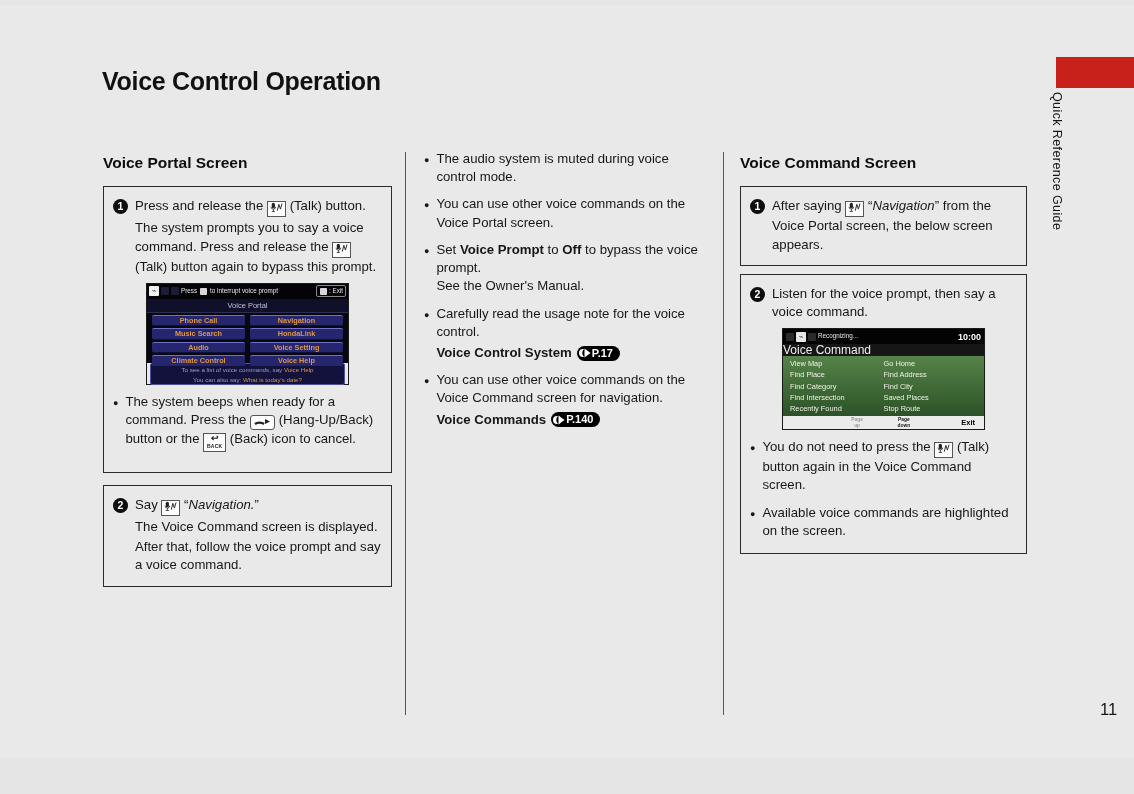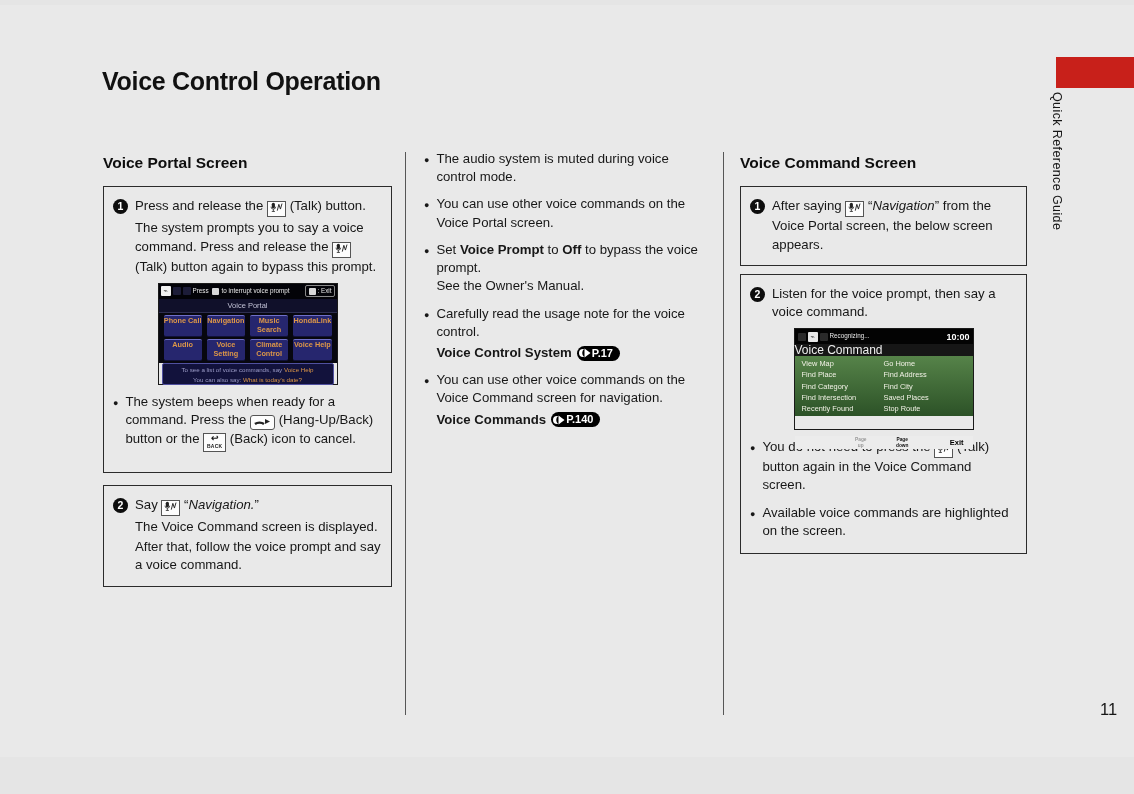--- a/index.html
+++ b/index.html
@@ -43,42 +43,42 @@
   .tk{display:inline-block;width:17px;height:14px;border:1px solid #555;background:#fdfdfd;
       vertical-align:-3px;text-align:center;line-height:10px;}
   .hangup{display:inline-block;width:23px;height:13px;border:1px solid #555;border-radius:3px;background:#fdfdfd;
       vertical-align:-2px;text-align:center;line-height:11px;}
   .backico{display:inline-block;width:21px;height:17px;border:1px solid #555;background:#fdfdfd;
       vertical-align:-5px;text-align:center;}
   .backico .arr{font-size:9px;font-weight:bold;line-height:9px;display:block;}
   .backico .lbl{font-size:5px;font-weight:bold;line-height:6px;display:block;letter-spacing:0.2px;}
 
   
-  .shot{width:178px;height:100px;margin:8px auto 9px auto;position:relative;box-shadow:0 0 0 1px #1a1a1a;}
+  .shot{width:201px;height:100px;margin:8px auto 9px auto;position:relative;box-shadow:0 0 0 1px #1a1a1a;}
   .p-top{height:15px;background:#030308;display:flex;align-items:center;gap:2px;padding:0 2px;color:#e8e8e8;font-size:6.3px;}
   .p-top .wbox{width:10px;height:10px;background:#f0f0f0;border-radius:1px;color:#111;font-size:7px;line-height:10px;text-align:center;}
   .p-top .fbox{width:8px;height:8px;background:#1c1c38;border-radius:1px;}
   .p-top .tinybox{display:inline-block;width:7px;height:7px;background:#d8d8d8;border-radius:1px;vertical-align:-1px;margin:0 1px;}
   .p-top .exit-chip{margin-left:auto;border:1px solid #888;border-radius:2px;padding:0 2px;height:10px;display:flex;align-items:center;gap:1px;}
   .p-title{height:13px;background:#10102a;border-bottom:1px solid #2e2e50;color:#c0c0d4;font-size:7.5px;text-align:center;line-height:13px;}
-  .p-grid{height:50px;background:#07070f;display:grid;grid-template-columns:1fr 1fr 1fr 1fr;grid-auto-rows:1fr;gap:2px 5px;padding:2px 5px;box-sizing:border-box;}
+  .p-grid{height:50px;background:#07070f;display:grid;grid-template-columns:1fr 1fr;grid-auto-rows:1fr;gap:2px 5px;padding:2px 5px;box-sizing:border-box;}
   .p-btn{background:#26266e;border-top:1px solid #7070c8;border-bottom:1px solid #101038;border-radius:2px;
          color:#dc9648;font-size:7.3px;font-weight:bold;text-align:center;line-height:9.5px;}
   .p-hint{height:22px;background:#12123c;border:1px solid #5050a0;border-radius:2px;margin:0 3px;
           color:#9c9cc8;font-size:6.2px;text-align:center;line-height:1.6;padding-top:1px;box-sizing:border-box;}
   .p-hint .hl{color:#dc9648;}
 
   
   .c-top{height:15px;background:#030303;display:flex;align-items:center;gap:2px;padding:0 3px;color:#e8e8e8;font-size:6.3px;}
   .c-top .time{margin-left:auto;font-size:9px;font-weight:bold;color:#fff;}
   .c-title{height:12px;background:#161616;color:#eee;font-size:12px;text-align:left;line-height:12px;}
   .c-grid{height:60px;background:linear-gradient(#568349,#2c5227);display:grid;grid-template-columns:1fr 1fr;grid-auto-rows:1fr;
           padding:2px 7px;box-sizing:border-box;color:#f2f2e6;font-size:7.4px;}
   .c-grid span{line-height:11px;}
-  .c-bottom{height:13px;background:#ececec;position:relative;color:#111;margin-top:20px;}
+  .c-bottom{height:13px;background:#ececec;position:relative;color:#111;}
   .c-bottom .pgu{position:absolute;left:34%;top:1px;font-size:4.8px;line-height:5.4px;color:#999;text-align:center;font-weight:bold;}
   .c-bottom .pgd{position:absolute;left:57%;top:1px;font-size:4.8px;line-height:5.4px;color:#111;text-align:center;font-weight:bold;}
   .c-bottom .ext{position:absolute;right:9px;top:2px;font-size:7.5px;font-weight:bold;color:#000;}
 </style>
 </head>
 <body>
 
 <div class="canvas">
   <div class="page"></div>
 

